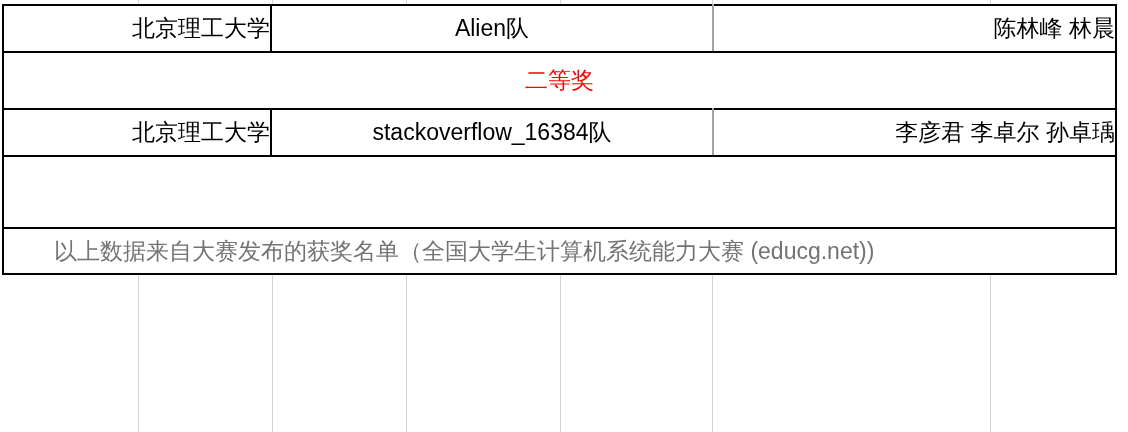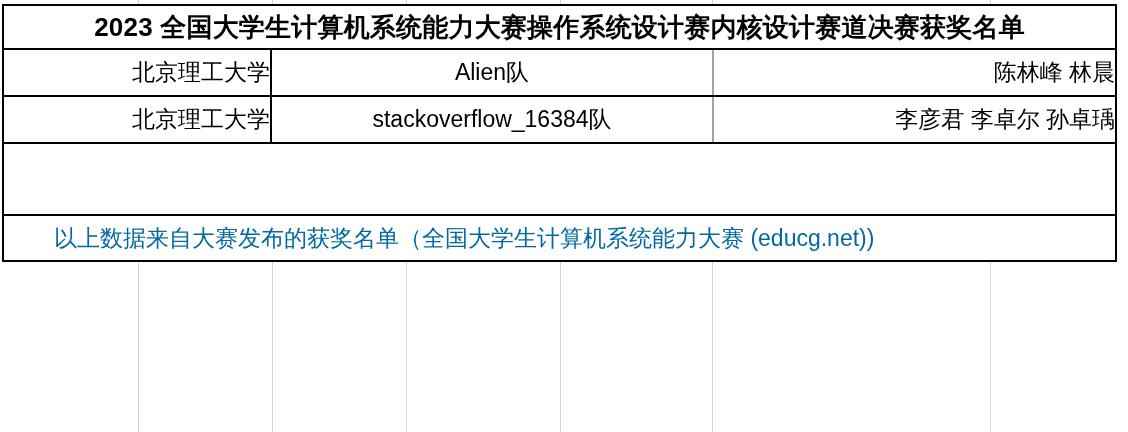--- a/index.html
+++ b/index.html
@@ -107,21 +107,21 @@
     height: 70px;
     border-left: 2px solid #000000;
     border-right: 2px solid #000000;
     border-bottom: 2px solid #000000;
   }
 
   
   .note-row td {
     height: 44px;
     font-size: 23px;
-    color: #0369a1;
+    color: #737373;
     text-align: left;
     padding-left: 50px !important;
     white-space: nowrap;
     border-left: 2px solid #000000;
     border-right: 2px solid #000000;
     border-bottom: 2px solid #000000;
   }
 
   
   .tail-strip {
@@ -148,32 +148,32 @@
 
   <table class="award-table">
     <colgroup>
       <col style="width:268px">
       <col style="width:136px">
       <col style="width:306px">
       <col style="width:403px">
     </colgroup>
     <tbody>
 
-      <tr>
-        <td class="banner" colspan="4">2023 全国大学生计算机系统能力大赛操作系统设计赛内核设计赛道决赛获奖名单</td>
-      </tr>
 
 
       <tr class="data-row">
         <td class="cell-univ">北京理工大学</td>
         <td class="cell-team" colspan="2">Alien队</td>
         <td class="cell-members">陈林峰 林晨</td>
       </tr>
 
 
+      <tr>
+        <td class="prize-row" colspan="4">二等奖</td>
+      </tr>
 
       <tr class="data-row">
         <td class="cell-univ">北京理工大学</td>
         <td class="cell-team" colspan="2">stackoverflow_16384队</td>
         <td class="cell-members">李彦君 李卓尔 孙卓瑀</td>
       </tr>
 
       <tr class="spacer-row">
         <td colspan="4"></td>
       </tr>

